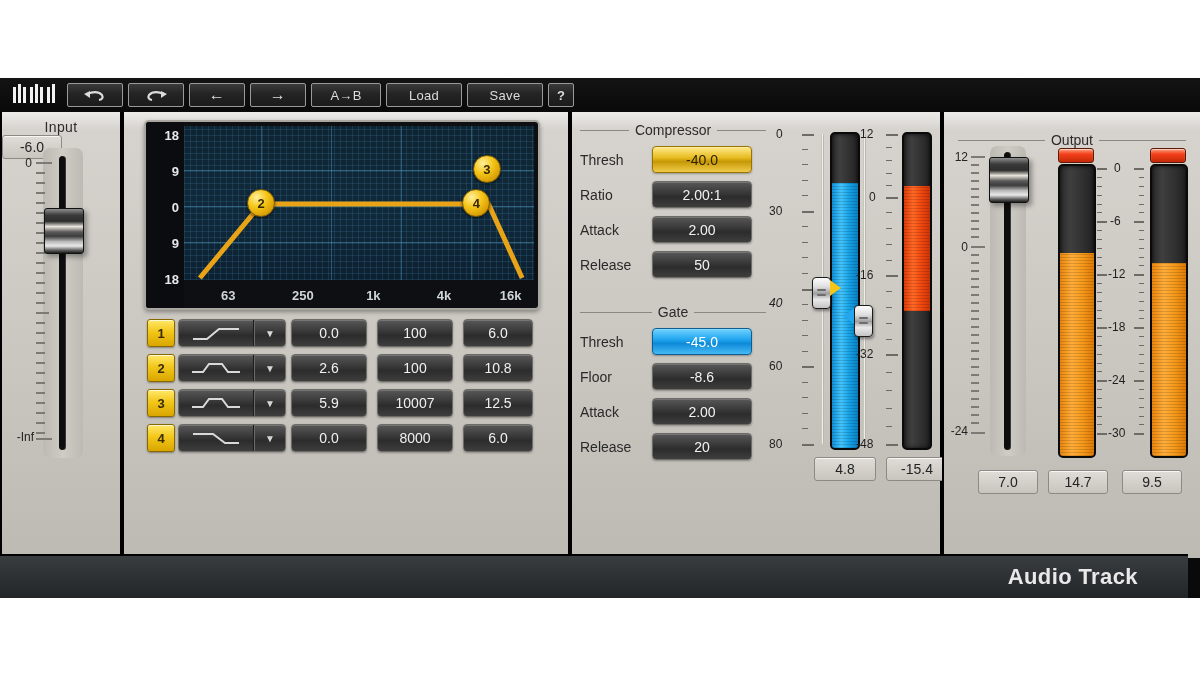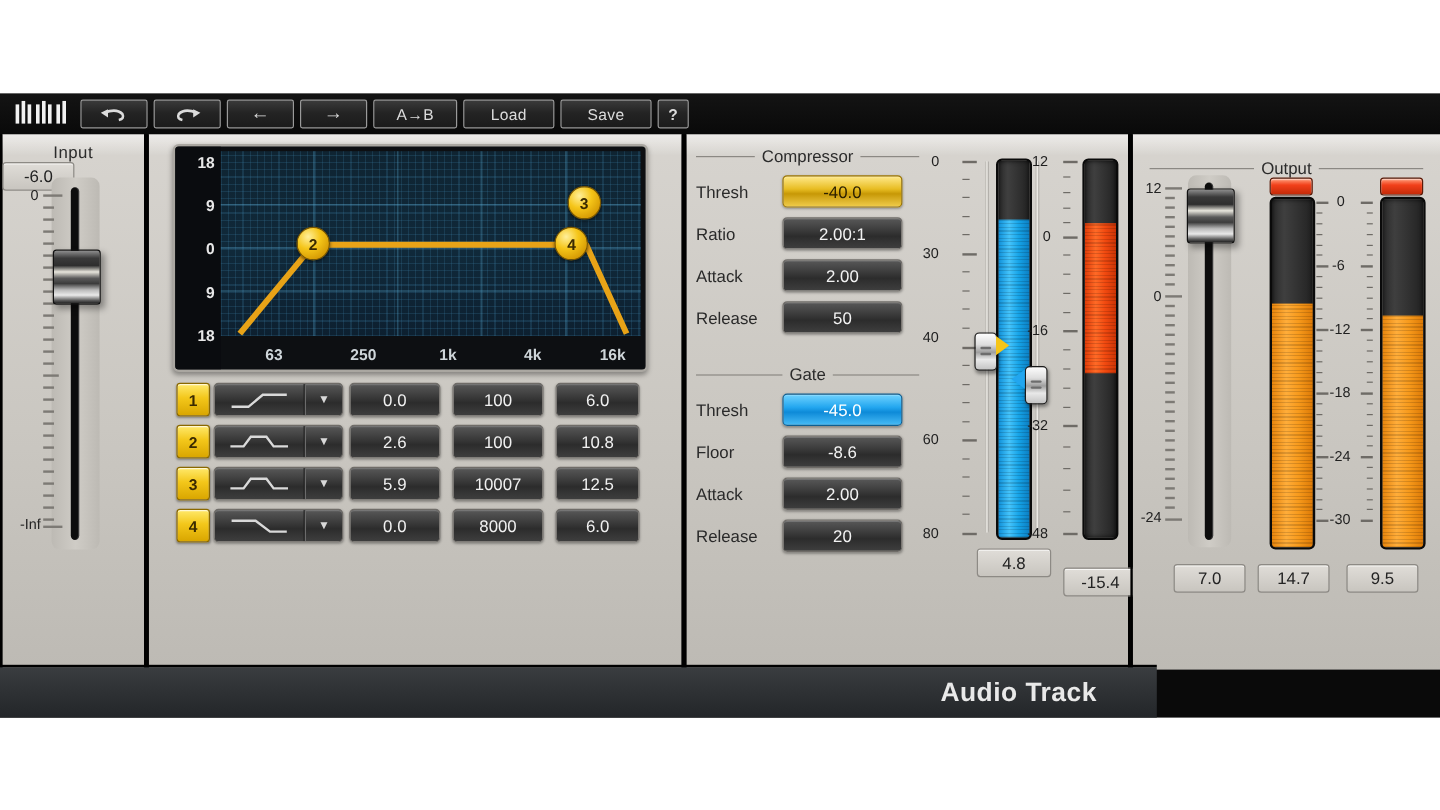--- a/index.html
+++ b/index.html
@@ -189,21 +189,21 @@
   .tri{position:absolute;width:0;height:0;}
 
   
   .out-meter-led{
     position:absolute;width:34px;height:13px;border-radius:3px;border:1px solid #5a1a08;
     background:linear-gradient(180deg,#ff9d7a 0%,#f2401a 40%,#c42a08 100%);
     box-shadow:inset 0 1px 1px rgba(255,255,255,.55);
   }
 
   .botbar{
-    position:absolute;left:0;bottom:0;width:964px;height:44px;
+    position:absolute;left:0;bottom:0;width:1188px;height:44px;
     background:linear-gradient(180deg,#3a3d40 0%,#2e3134 50%,#232629 100%);
     border-top:2px solid #000;box-sizing:border-box;
     display:flex;align-items:center;justify-content:flex-end;padding-right:50px;
   }
   .botbar .bt{color:#e9e9e9;font-size:22px;font-weight:bold;letter-spacing:.4px;}
 </style>
 </head>
 <body>
 
 <div id="plugin">
@@ -499,21 +499,21 @@
             <div class="mtick" style="top:186px;left:0;width:6px;"></div>
           <div class="mtick" style="top:201px;left:0;width:6px;"></div>
             <div class="mtick" style="top:217px;left:0;width:6px;"></div>
           <div class="mtick" style="top:248px;left:0;width:6px;"></div>
             <div class="mtick" style="top:263px;left:0;width:6px;"></div>
           <div class="mtick" style="top:279px;left:0;width:6px;"></div>
             <div class="mtick" style="top:294px;left:0;width:6px;"></div>
         </div>
         <div class="mlbl" style="left:8px;top:5px;">0</div>
         <div class="mlbl" style="left:1px;top:82px;">30</div>
-        <div class="mlbl" style="left:1px;top:152px;">40</div>
+        <div class="mlbl" style="left:1px;top:174px;font-style:italic;">40</div>
         <div class="mlbl" style="left:1px;top:237px;">60</div>
         <div class="mlbl" style="left:1px;top:315px;">80</div>
 
         <div class="slider-rail" style="left:53px;top:12px;height:310px;"></div>
 
         <div class="meter-body" style="left:62px;top:10px;width:26px;height:314px;">
           <div class="meter-fill fill-blue" style="height:265px;"></div>
         </div>
 
         <div class="slider-rail" style="left:95px;top:12px;height:310px;"></div>
@@ -557,21 +557,21 @@
         <div class="mlbl" style="left:101px;top:68px;">0</div>
         <div class="mlbl" style="left:88px;top:146px;">-16</div>
         <div class="mlbl" style="left:88px;top:225px;">-32</div>
         <div class="mlbl" style="left:88px;top:315px;">-48</div>
 
         <div class="meter-body" style="left:134px;top:10px;width:26px;height:314px;">
           <div class="meter-fill fill-red" style="bottom:auto;top:52px;height:125px;"></div>
         </div>
 
         <div class="readout" style="position:absolute;left:46px;top:335px;width:62px;height:24px;">4.8</div>
-        <div class="readout" style="position:absolute;left:118px;top:351px;width:62px;height:24px;">-15.4</div>
+        <div class="readout" style="position:absolute;left:118px;top:335px;width:62px;height:24px;">-15.4</div>
       </div>
     </div>
 
     <div class="panel p-out">
 
       <div class="grp-head" style="margin:20px 14px 0 14px;">
         <div class="grp-line"></div>
         <div class="grp-name">Output</div>
         <div class="grp-line"></div>
       </div>

